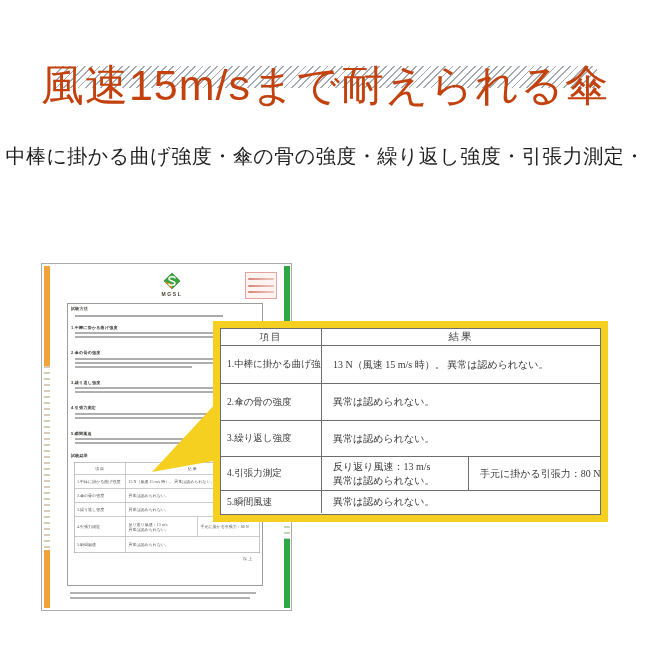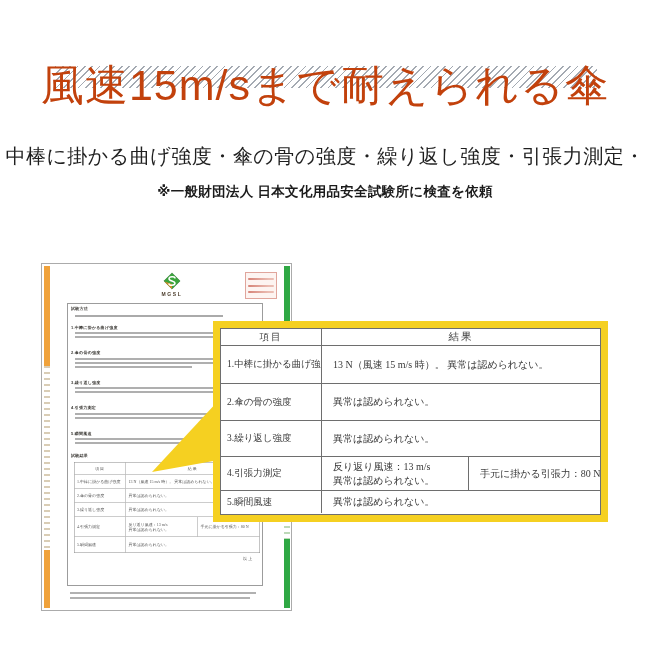--- a/index.html
+++ b/index.html
@@ -98,21 +98,20 @@
 </head>
 <body>
 
 <div class="canvas">
 
   <div class="hatch-band"></div>
   <h1 class="main-title">風速15m/sまで耐えられる傘</h1>
   <div class="description">
     <div>中棒に掛かる曲げ強度・傘の骨の強度・繰り返し強度・引張力測定・</div>
   </div>
-  <div class="note">※一般財団法人 日本文化用品安全試験所に検査を依頼</div>
 
   <div class="doc">
     <div class="strip strip-left">
       <div class="seg seg-o-solid" style="height:100px"></div>
       <div class="seg seg-o-dash"></div>
       <div class="seg seg-o-solid" style="height:58px"></div>
     </div>
     <div class="strip strip-right">
       <div class="seg seg-g-solid" style="height:56px"></div>
       <div class="seg seg-g-dash"></div>

